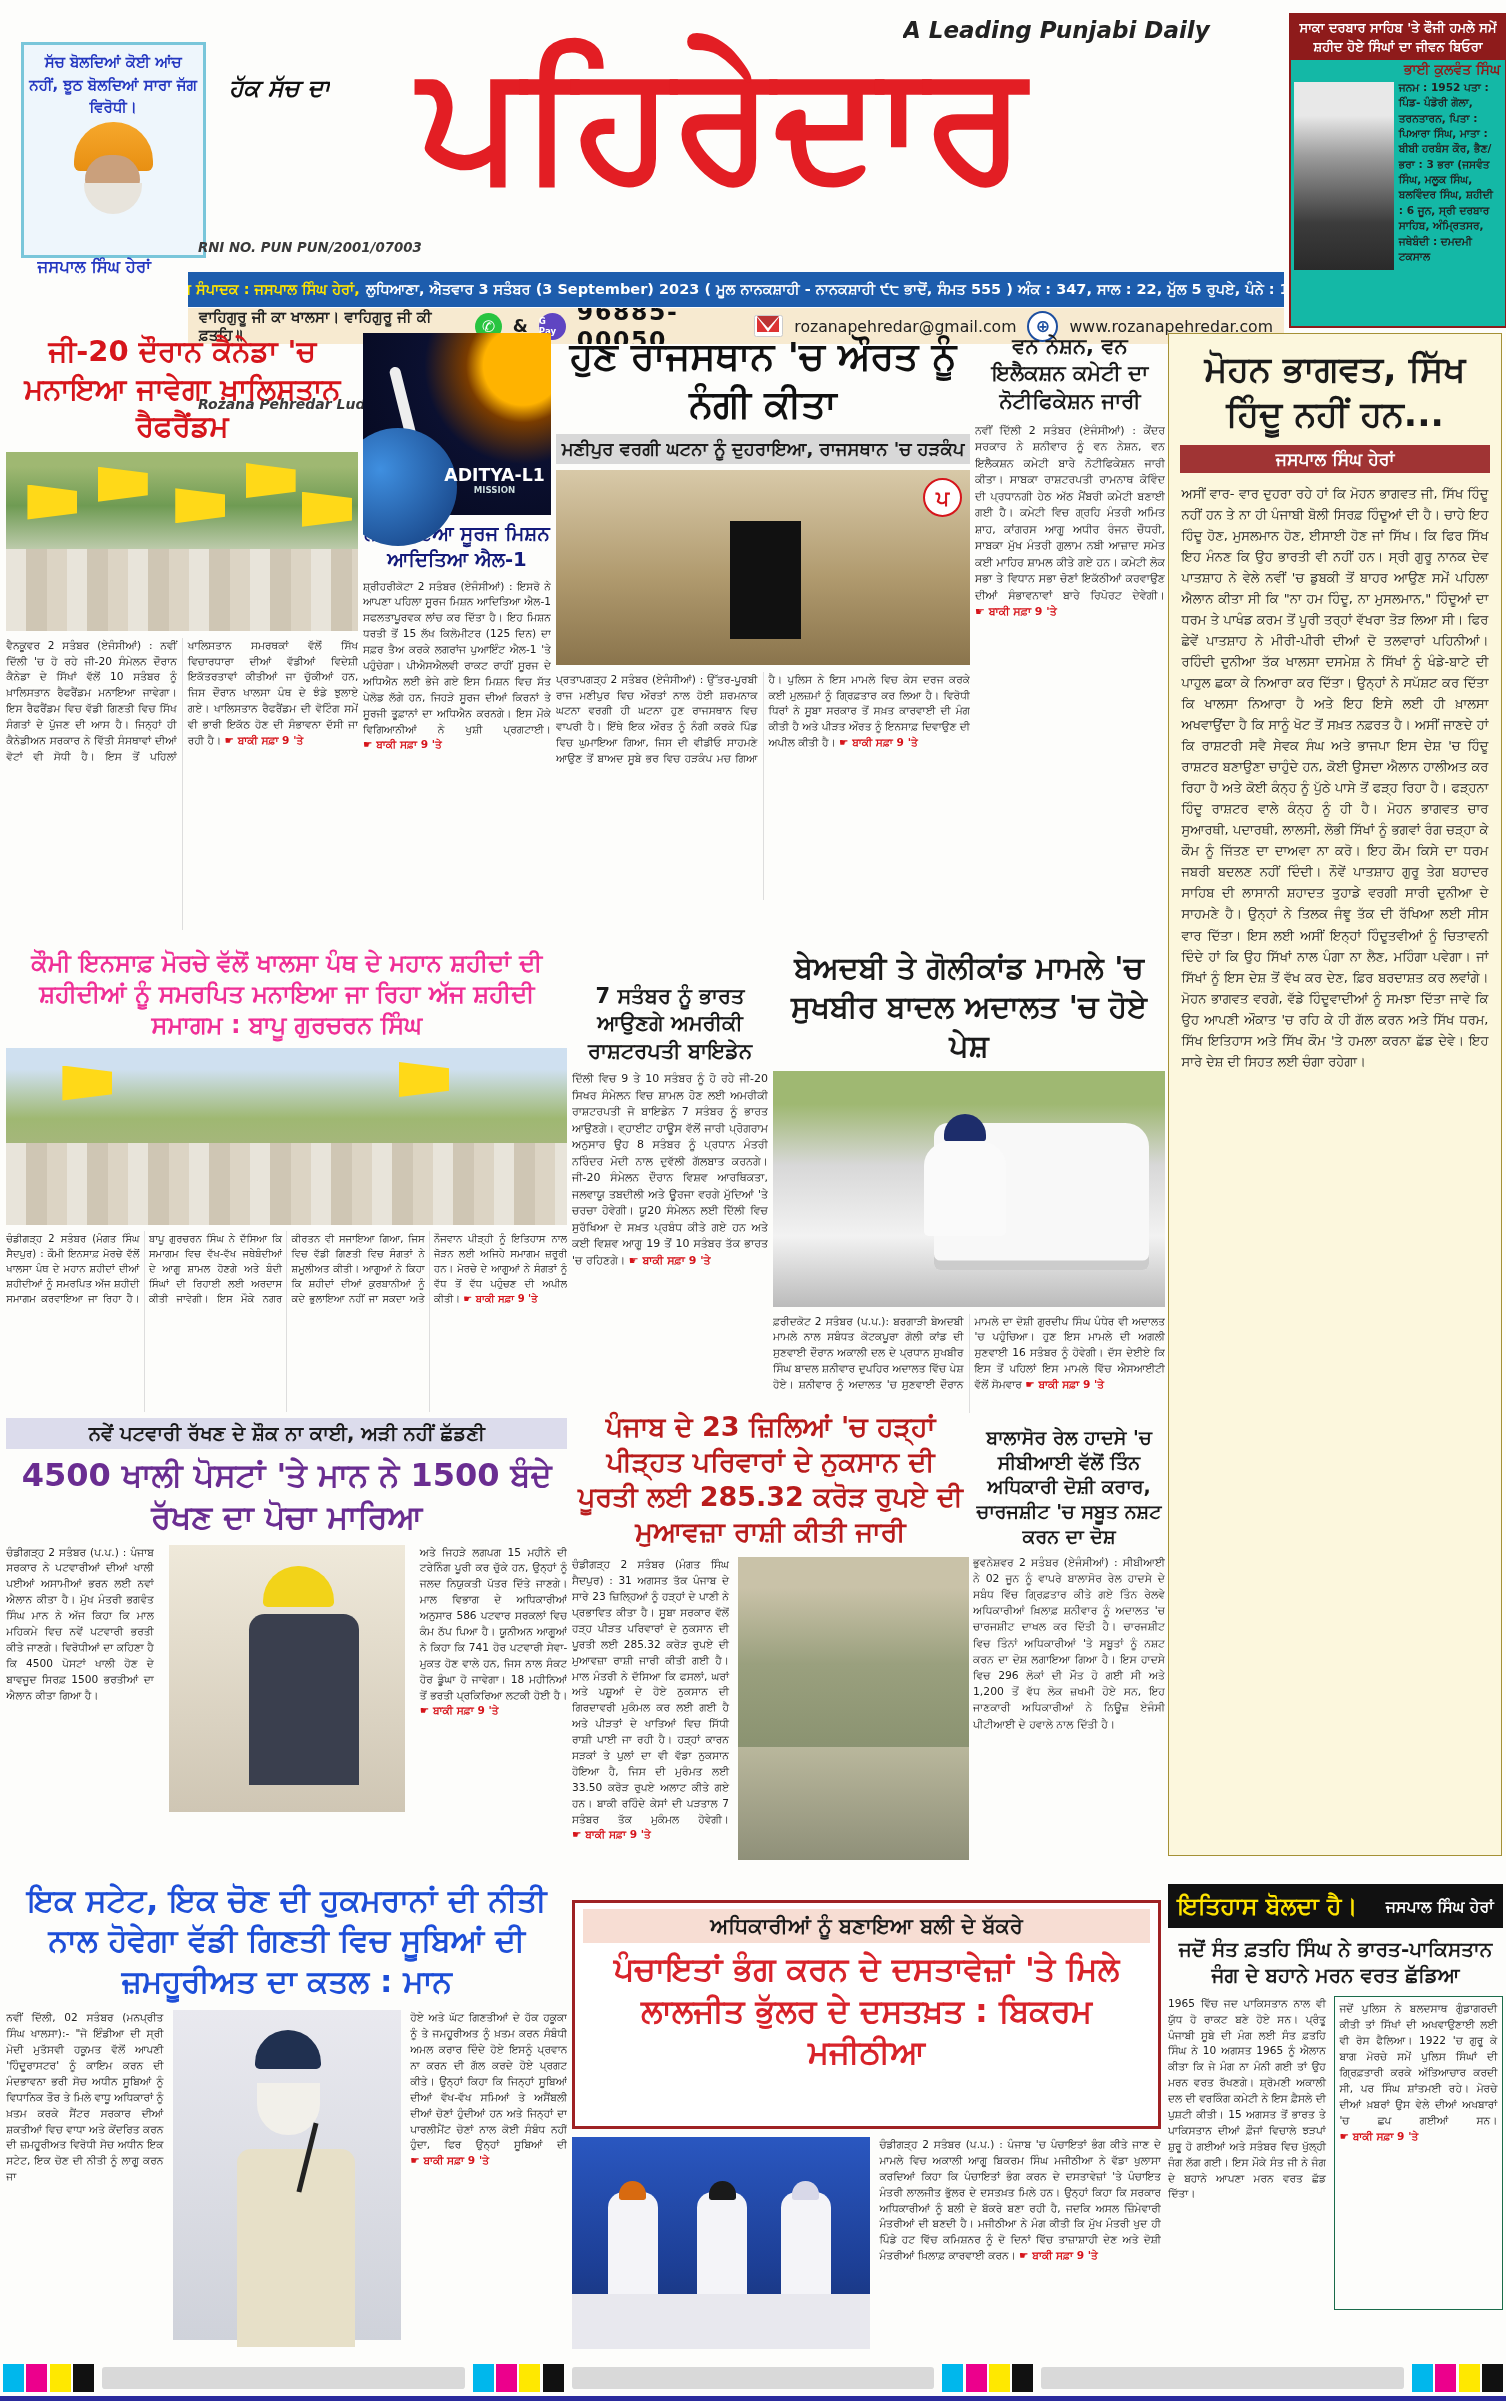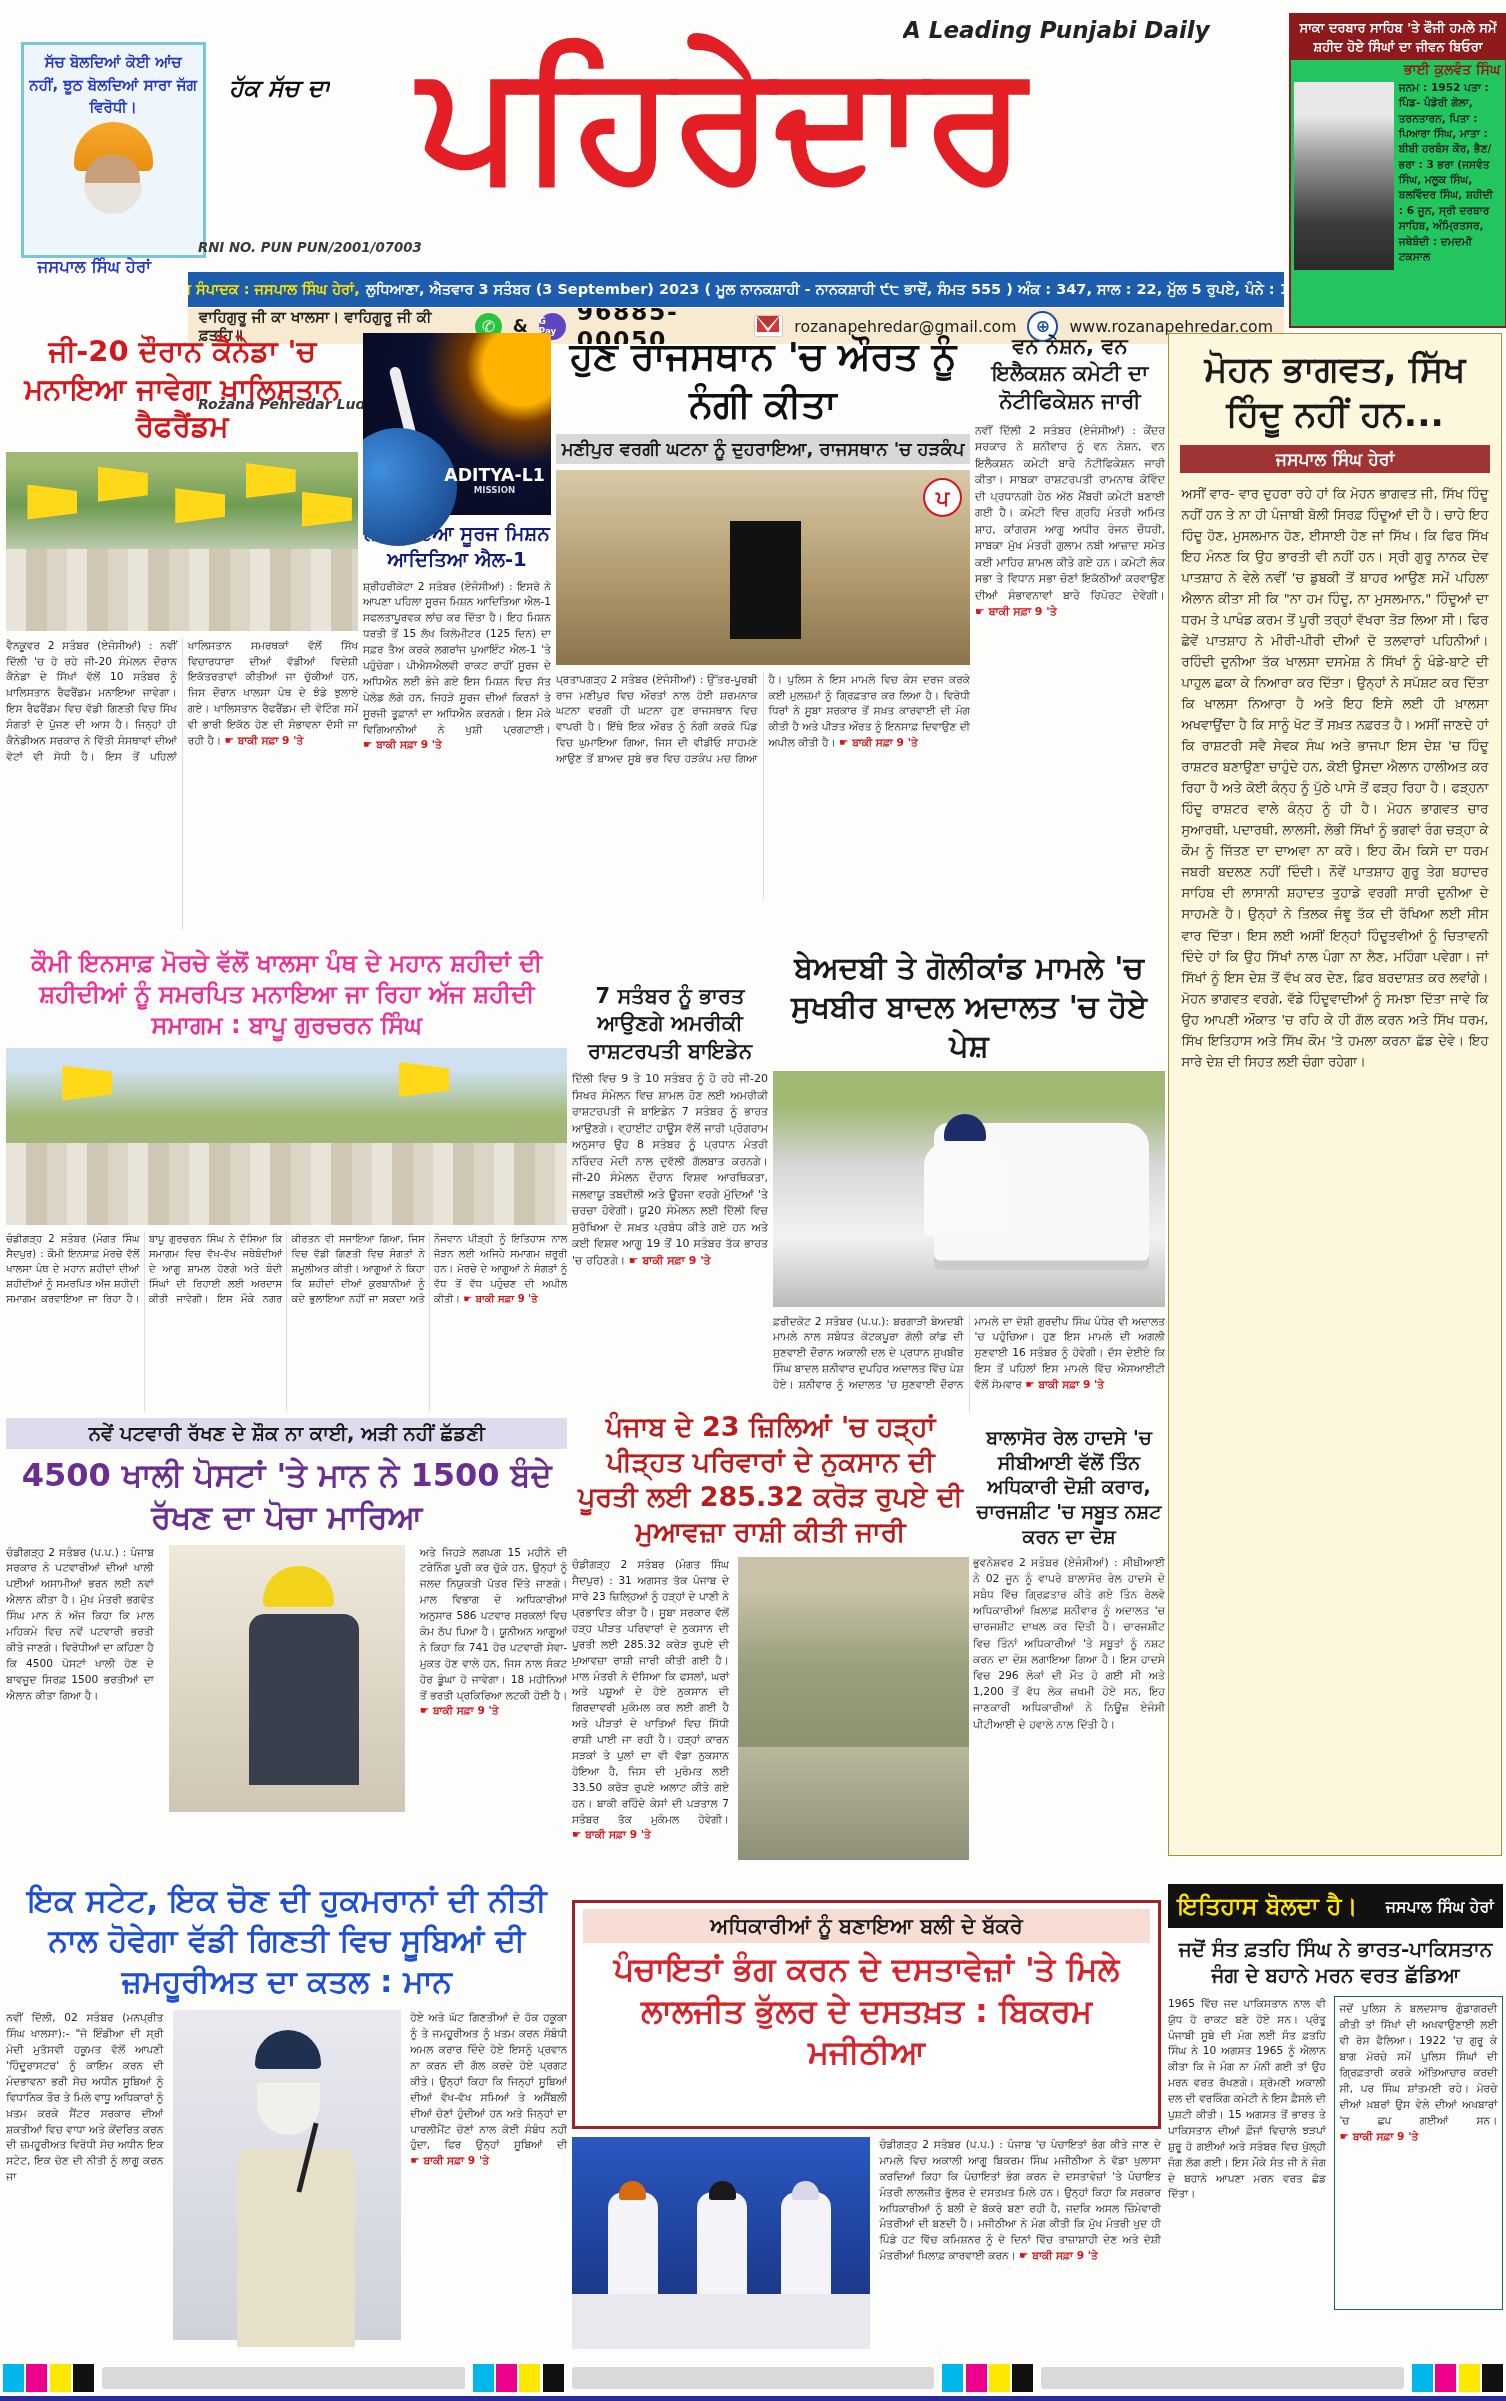--- a/index.html
+++ b/index.html
@@ -30,21 +30,21 @@
   #contact-bar .khalsa{font-weight:bold;font-size:15px;color:#222;margin-right:20.4px;}
   .cicon{display:inline-flex;align-items:center;justify-content:center;width:27px;height:27px;border-radius:50%;color:#fff;font-weight:bold;flex:0 0 auto;}
   .wa{background:#28c440;font-size:15.7px;} .gp{background:#5f45c2;font-size:8.6px;}
   .gm{width:27px;height:20.4px;border-radius:2.4px;background:#fff;border:0.8px solid #ccc;position:relative;flex:0 0 auto;}
   .gm:before{content:"";position:absolute;left:1.6px;top:1.6px;border-left:11.8px solid #d33;border-right:11.8px solid #d33;border-top:15.7px solid transparent;}
   .gm:after{content:"";position:absolute;left:1.6px;top:0;border-left:11.8px solid transparent;border-right:11.8px solid transparent;border-top:12.6px solid #b33;}
   .globe{background:#fff;border:2.4px solid #1d4fa0;color:#1d4fa0;font-size:17.3px;}
   #contact-bar .num{font-weight:bold;font-size:23.6px;letter-spacing:1.6px;color:#111;}
   #contact-bar .mail,#contact-bar .url{font-size:15.7px;color:#222;}
   #contact-bar .amp{font-weight:bold;font-size:17.3px;}
-  #martyr-box{left:1289px;top:12.6px;width:214px;height:311px;border:2.4px solid #8e1b1b;background:#22c55e;}
+  #martyr-box{left:1289px;top:12.6px;width:214px;height:311px;border:2.4px solid #8e1b1b;background:#14b8a6;}
   #martyr-box .hd{background:#8e1b1b;color:#fff;font-weight:bold;font-size:13px;text-align:center;line-height:1.5;padding:3.1px 1.6px;}
   #martyr-box .nm{color:#8e1b1b;font-weight:bold;font-size:14px;text-align:right;padding:1.6px 4.7px;}
   #martyr-photo{float:left;width:100px;height:188px;margin:1.6px 4.7px 1.6px 3.1px;
       background:linear-gradient(#e8e8e8 18%,#9a9a9a 40%,#3c3c3c 75%,#2a2a2a);filter:grayscale(1);}
   #martyr-box .dt{font-size:10.6px;line-height:1.45;padding:0 4.7px;font-weight:bold;color:#222;}
   
   .hl{font-weight:bold;text-align:center;line-height:1.3;}
   .kicker{font-weight:bold;text-align:center;}
   .byline-bar{background:#a03434;color:#fff;font-weight:bold;text-align:center;}
   .body{line-height:1.5;color:#222;}

